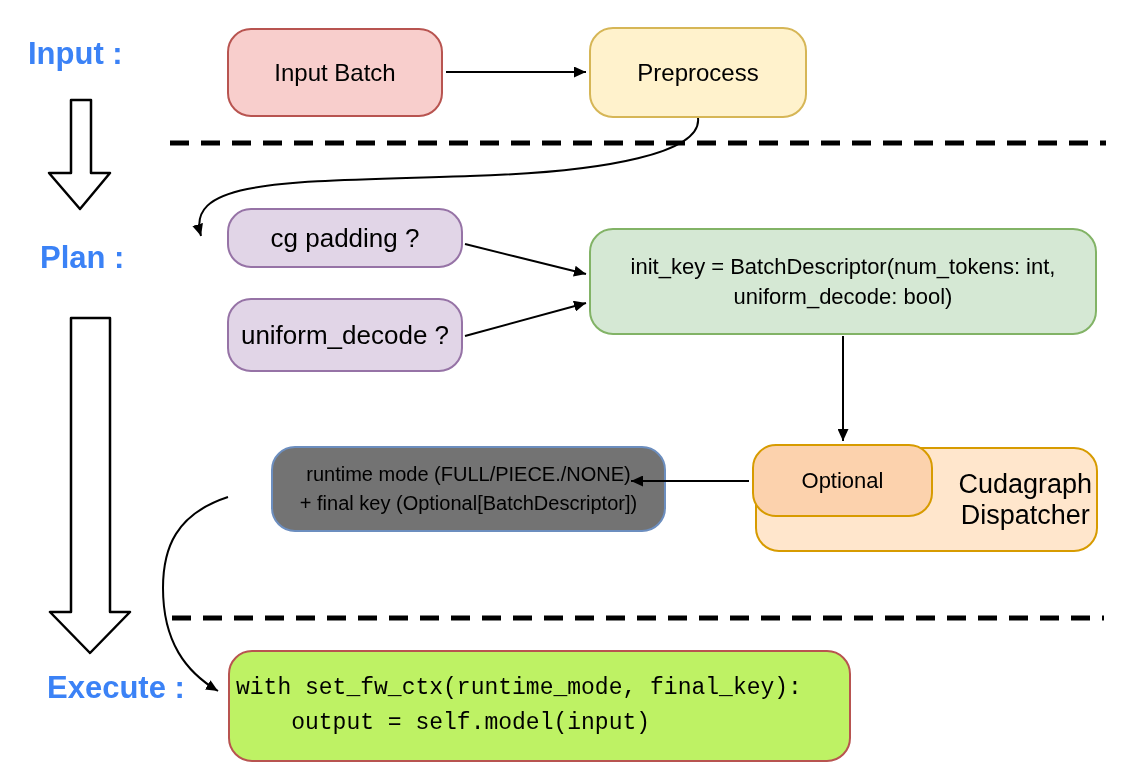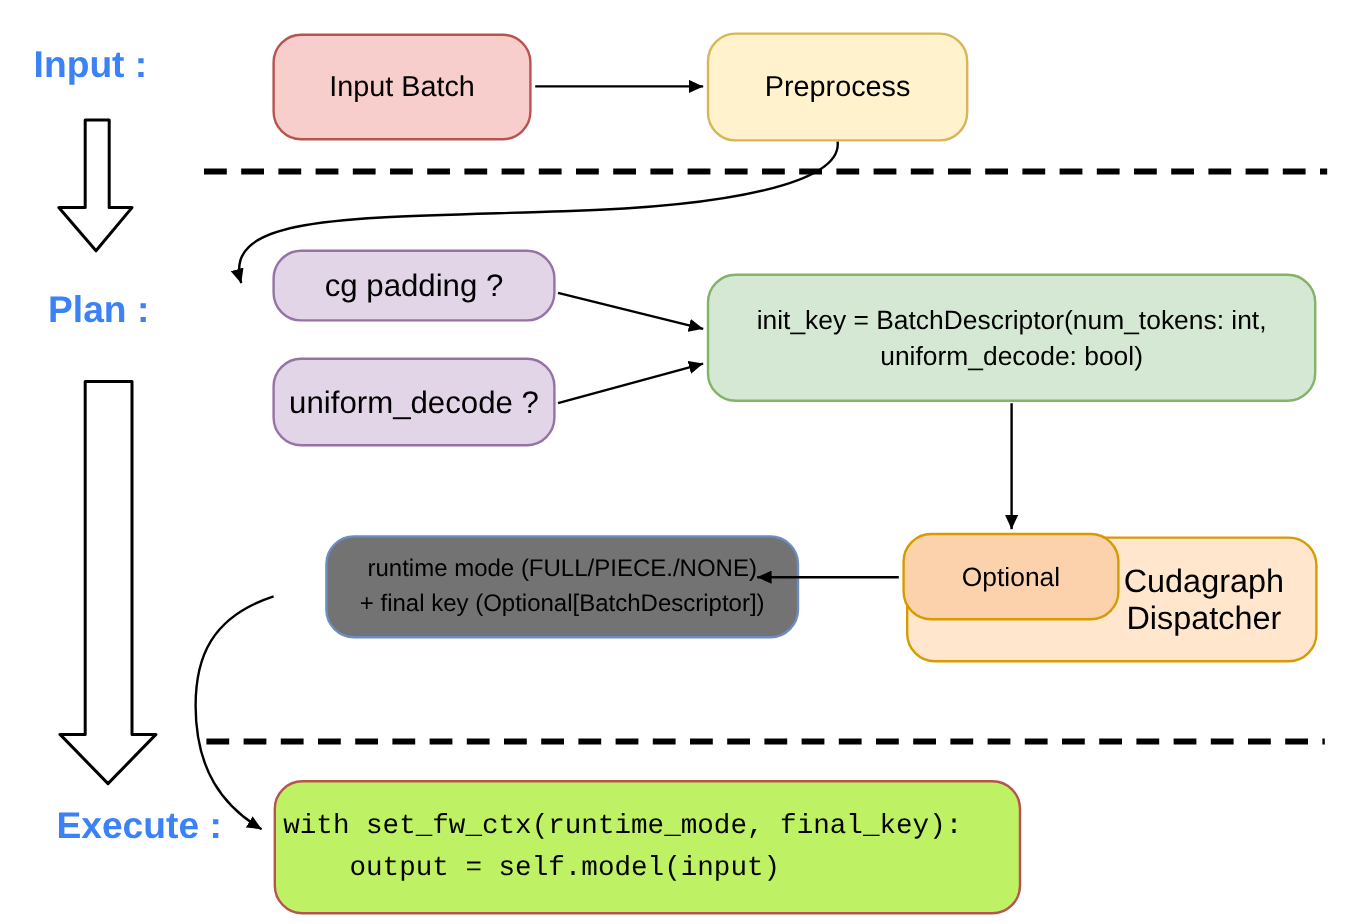--- a/index.html
+++ b/index.html
@@ -29,21 +29,21 @@
     box-sizing:border-box;
     font-size:24px;
     line-height:1.25;
   }
   .node .lines{white-space:nowrap;}
   .node-input-batch{left:227px;top:28px;width:216px;height:89px;background:#F8CECC;border-color:#B85450;}
   .node-preprocess{left:589px;top:27px;width:218px;height:91px;background:#FFF2CC;border-color:#D6B656;}
   .node-cg-padding{left:227px;top:208px;width:236px;height:60px;background:#E1D5E7;border-color:#9673A6;font-size:26px;}
   .node-uniform-decode{left:227px;top:298px;width:236px;height:74px;background:#E1D5E7;border-color:#9673A6;font-size:26px;}
   .node-init-key{left:589px;top:228px;width:508px;height:107px;background:#D5E8D4;border-color:#82B366;font-size:22px;line-height:30px;}
-  .node-cudagraph{left:755px;top:447px;width:343px;height:105px;background:#FFE6CC;border-color:#D79B00;font-size:27px;line-height:31px;justify-content:flex-end;padding-right:26px;}
+  .node-cudagraph{left:755px;top:447px;width:343px;height:105px;background:#FFE6CC;border-color:#D79B00;font-size:27px;line-height:31px;justify-content:flex-end;padding-right:4px;}
   .node-dispatch{left:752px;top:444px;width:181px;height:73px;background:#FCD2AD;border-color:#D79B00;font-size:22px;z-index:3;}
   .node-runtime{left:228px;top:446px;width:395px;height:86px;background:#737373;border-color:#6C8EBF;font-size:20px;line-height:29px;margin-left:43px;}
   .node-code{
     left:228px;top:650px;width:623px;height:112px;
     background:#bef264;border-color:#B85450;
     font-family:"Liberation Mono", monospace;
     font-size:23px;line-height:35px;
     justify-content:flex-start;
     padding-left:6px;
     text-align:left;

